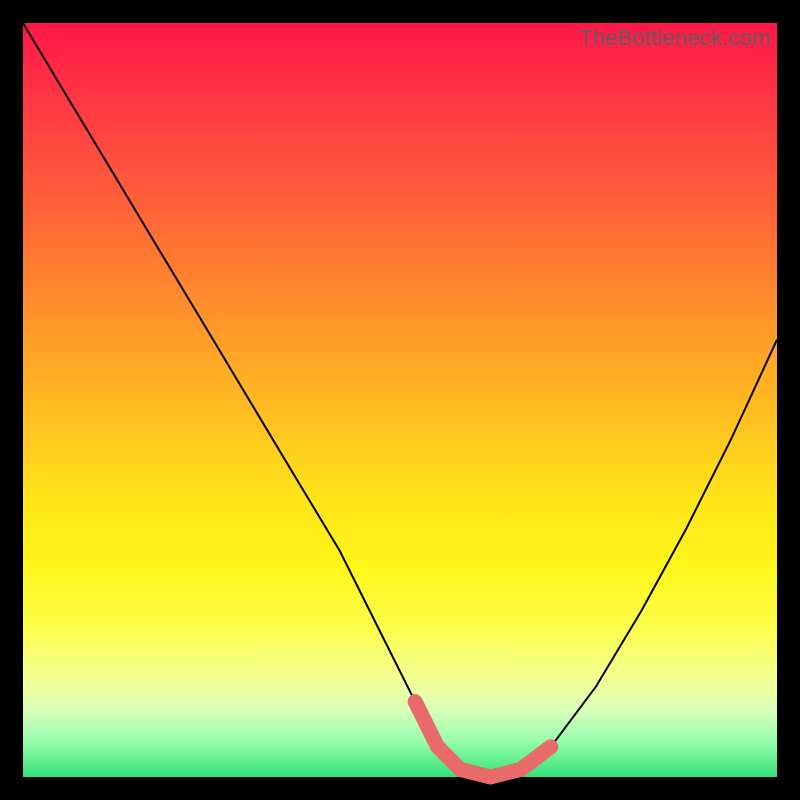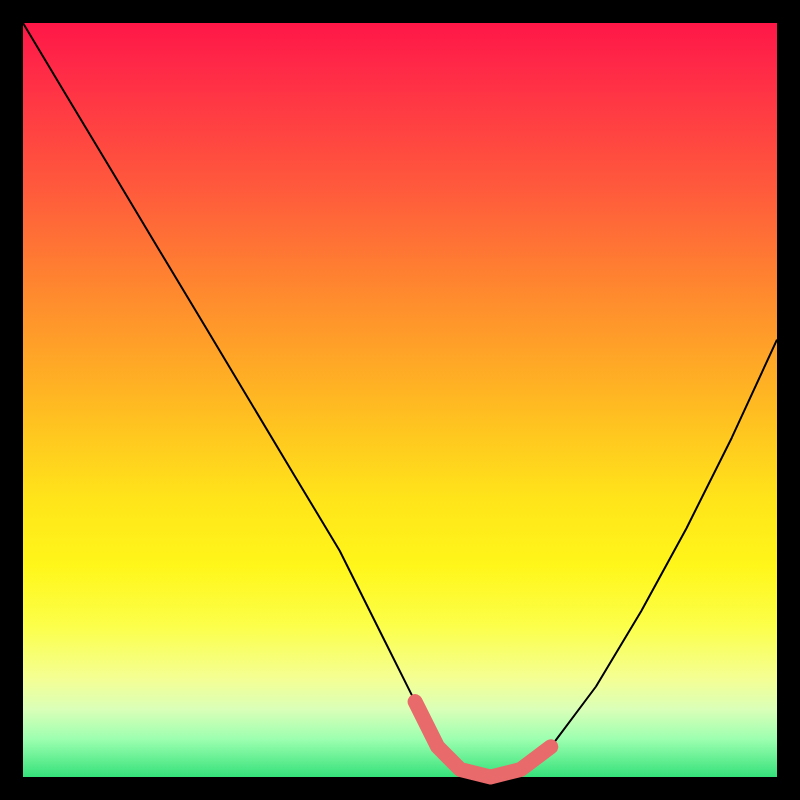--- a/index.html
+++ b/index.html
@@ -70,19 +70,20 @@
     stroke-width: 15;
     stroke-linecap: round;
     stroke-linejoin: round;
   }
 </style>
 </head>
 <body>
 
 <div class="outer">
   <div class="plot">
+    <div class="watermark">TheBottleneck.com</div>
 
     <svg class="curve" viewBox="0 0 754 754" preserveAspectRatio="none">
       <path id="main-curve" class="thin-line" d="M0.0 0.0 L45.2 75.4 L90.5 150.8 L135.7 226.2 L181.0 301.6 L226.2 377.0 L271.4 452.4 L316.7 527.8 L361.9 618.3 L392.1 678.6 L414.7 723.8 L437.3 746.5 L467.5 754.0 L497.6 746.5 L527.8 723.8 L573.0 663.5 L618.3 588.1 L663.5 505.2 L708.8 414.7 L754.0 316.7"></path>
       <path id="highlight-curve" class="pink-seg" d="M392.1 678.6 L414.7 723.8 L437.3 746.5 L467.5 754.0 L497.6 746.5 L527.8 723.8"></path>
     </svg>
   </div>
 </div>
 
 </body></html>

